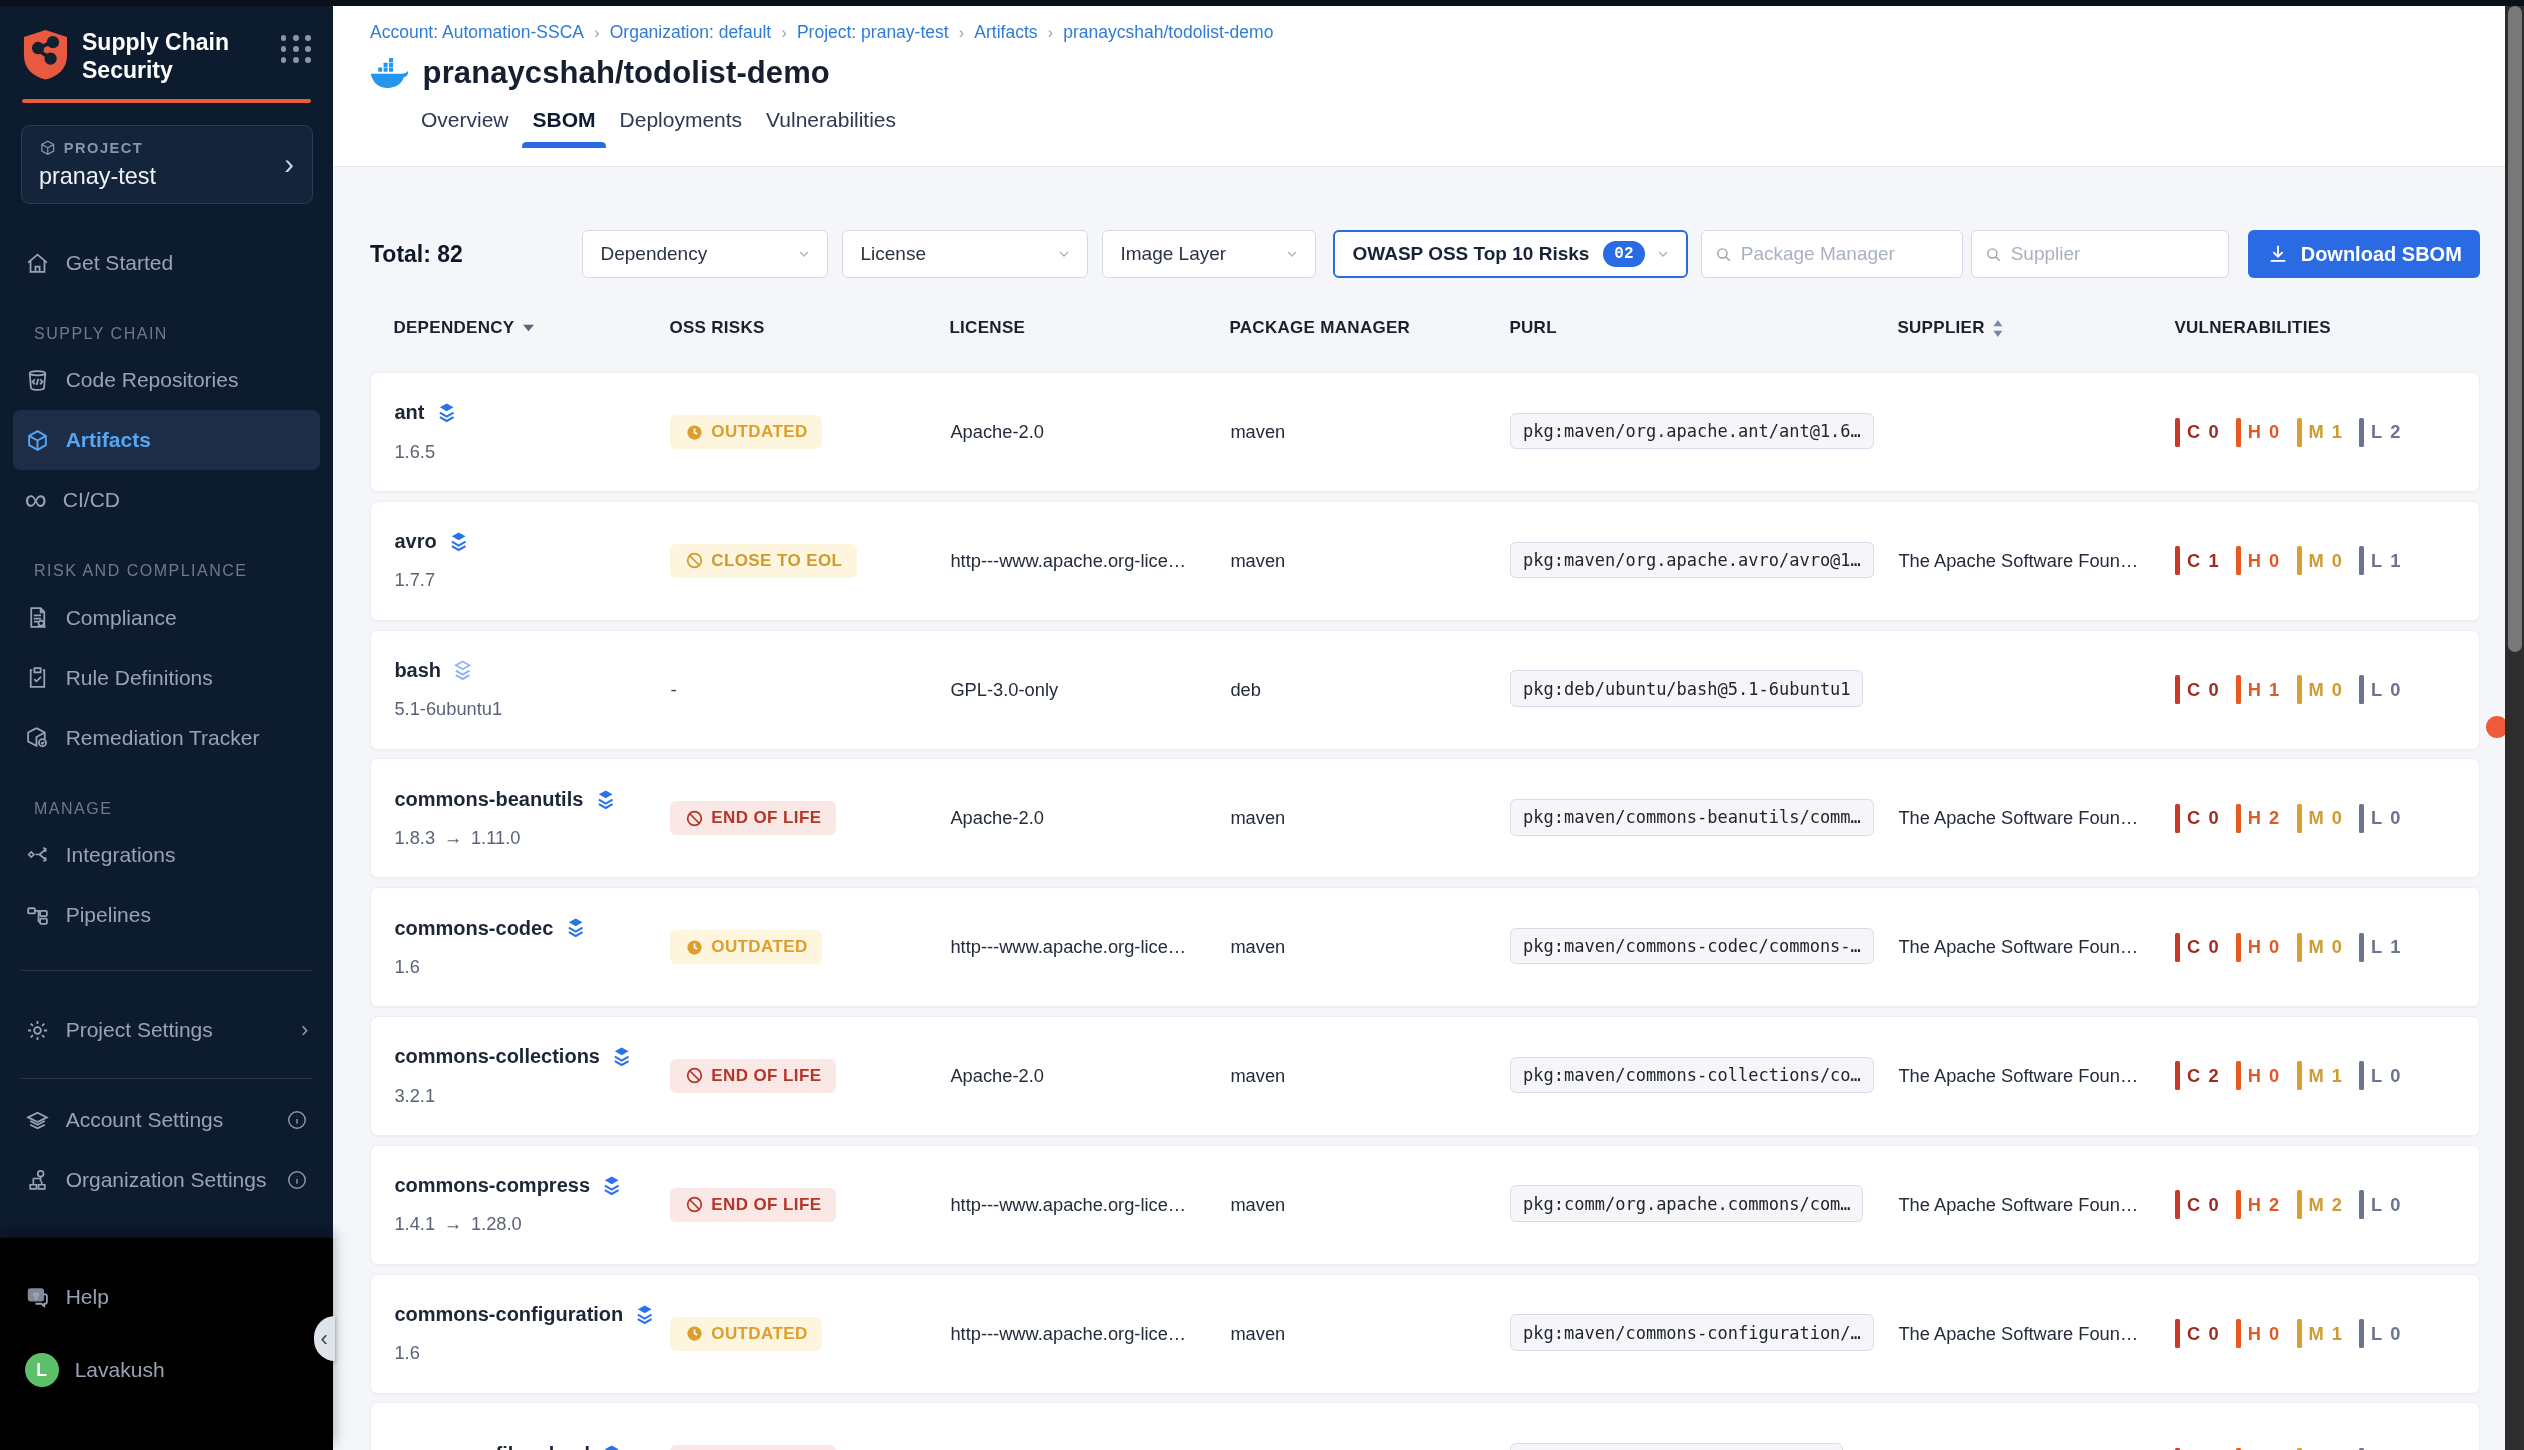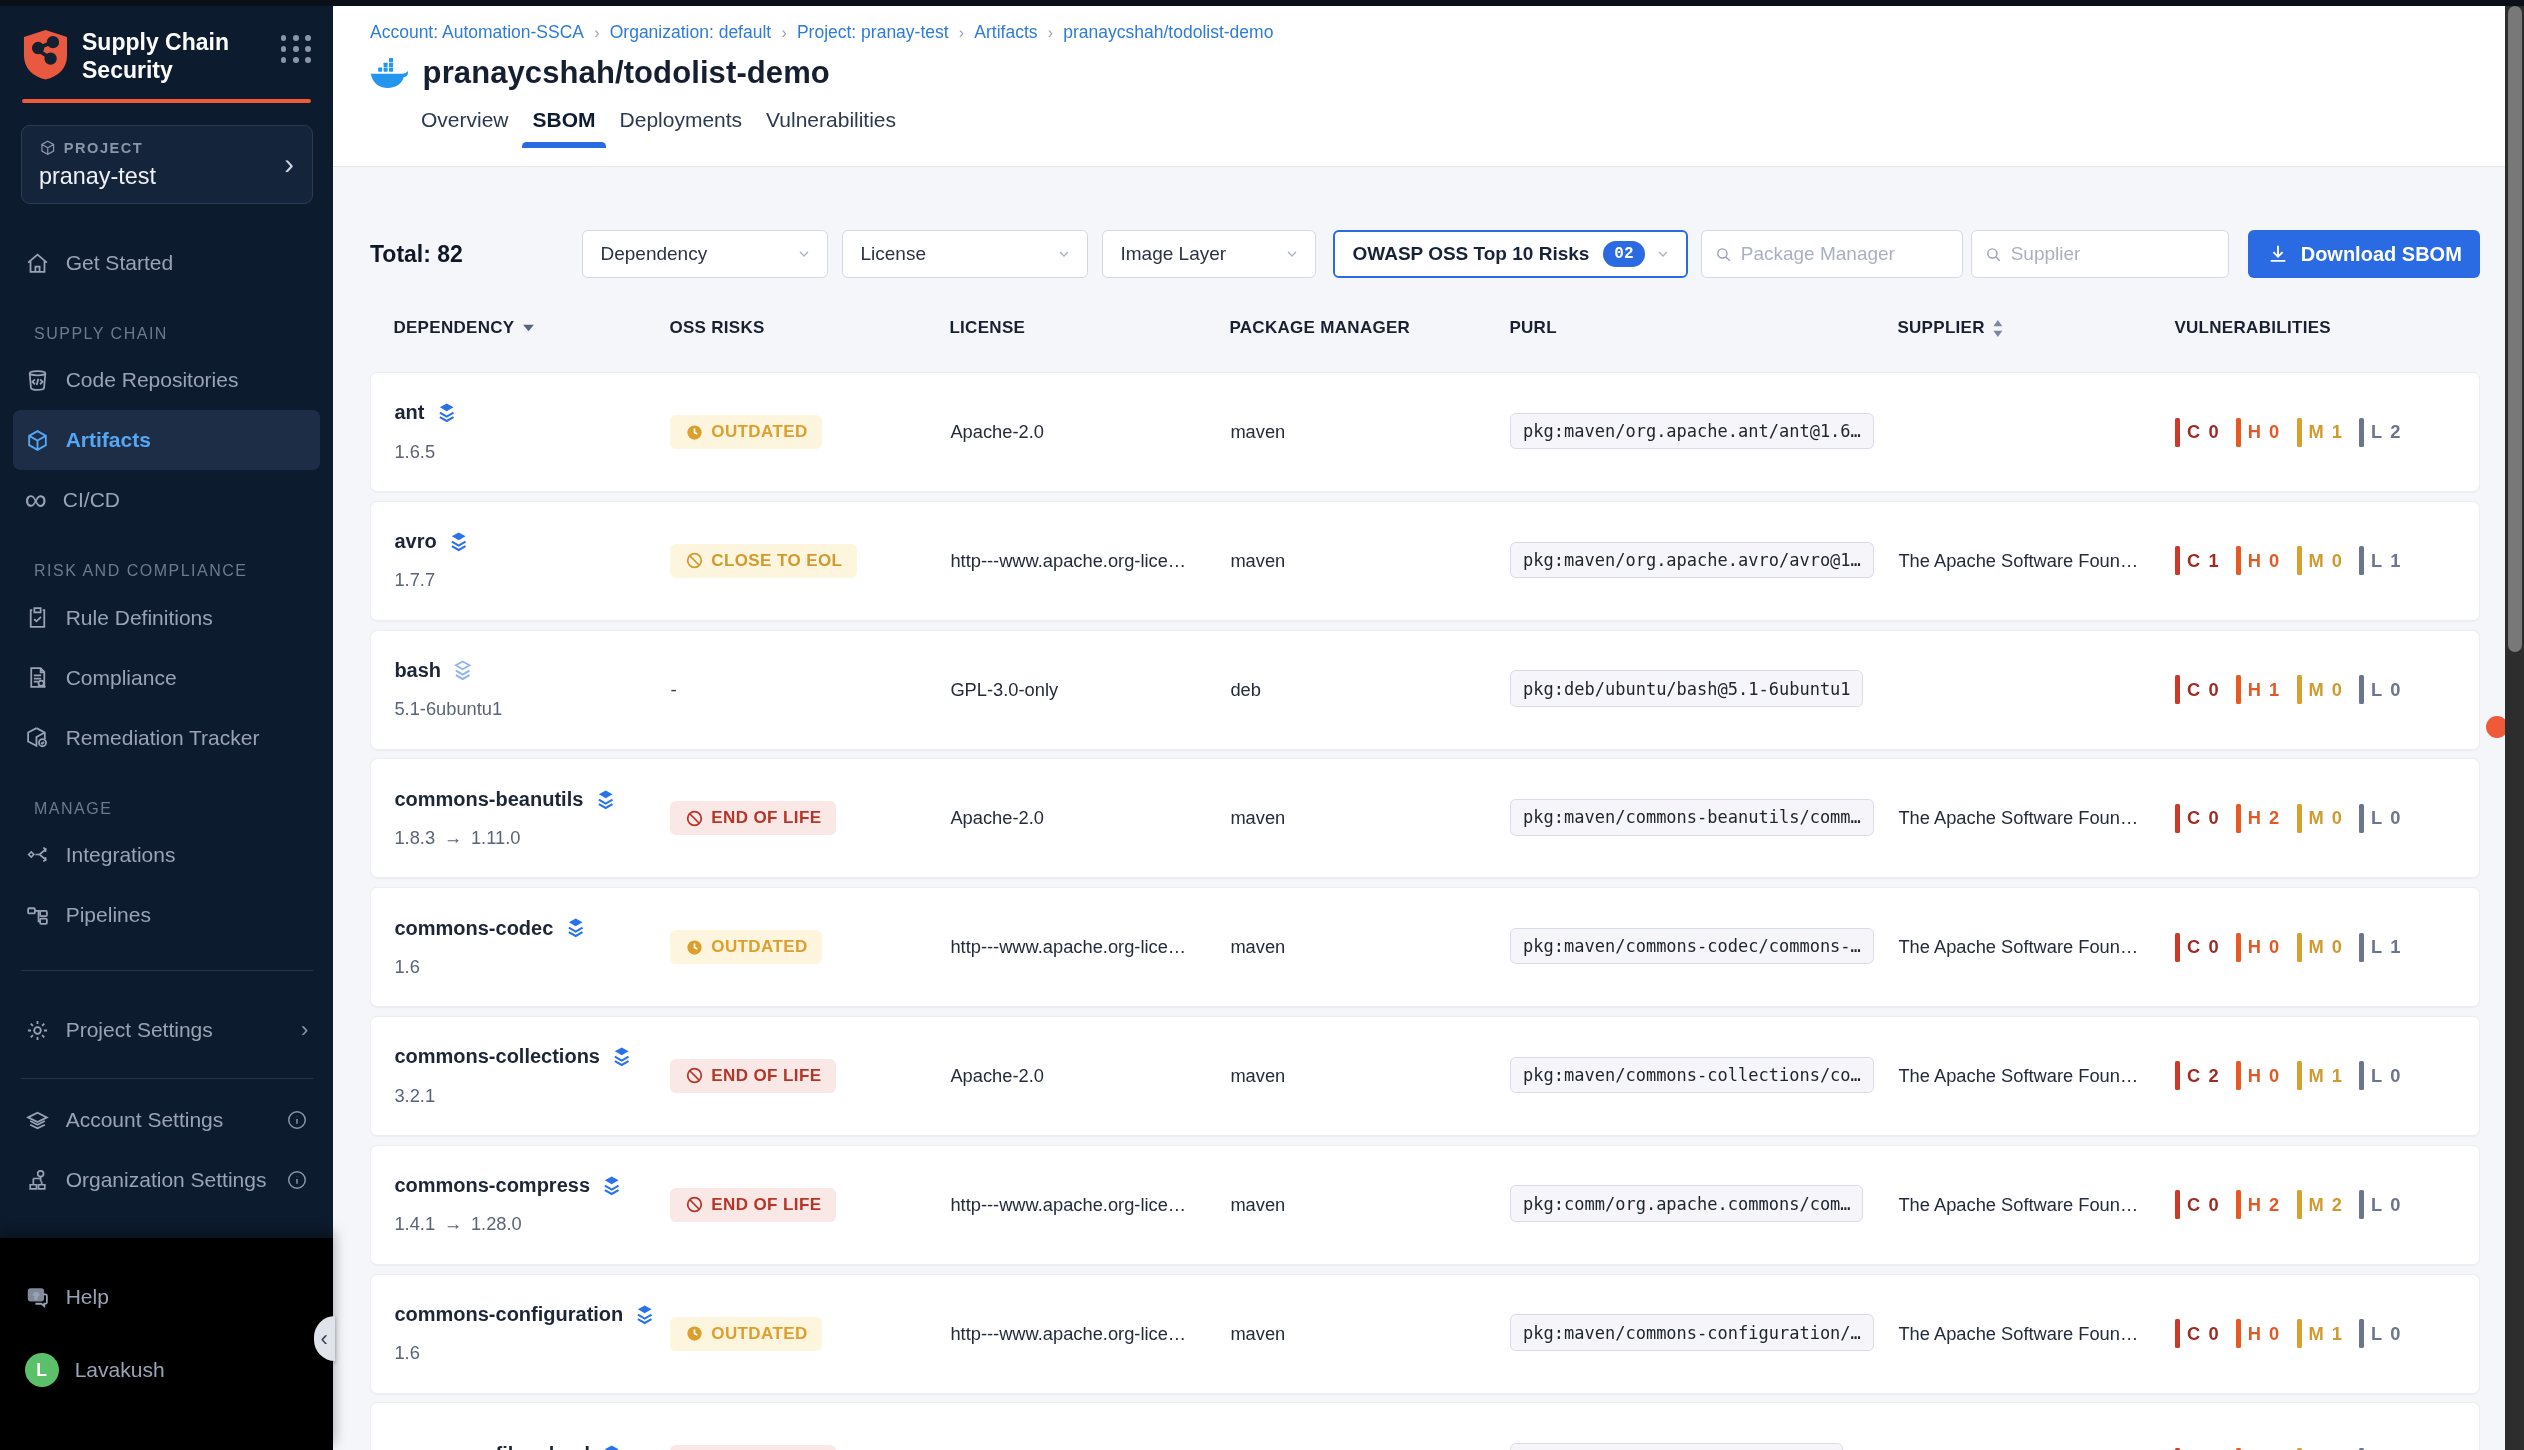--- a/index.html
+++ b/index.html
@@ -166,32 +166,32 @@
 
   <div class="nav-item">
     <span class="inf">∞</span>
     <span>CI/CD</span>
   </div>
 
   <div class="section-label">RISK AND COMPLIANCE</div>
 
   <div class="nav-item">
     <svg width="25" height="25" viewBox="0 0 24 24" fill="none" stroke="currentColor" stroke-width="1.7">
-        <path d="M7 5H5.5v16h13V5H17 M9 3h6v4H9z M8.8 13.5l2.2 2.2 4.4-4.4"></path>
-      </svg>
-    <span>Rule Definitions</span>
-  </div>
-
-  <div class="nav-item">
-    <svg width="25" height="25" viewBox="0 0 24 24" fill="none" stroke="currentColor" stroke-width="1.7">
         <path d="M6 3h9l3.5 3.5V21H6z M15 3v4h3.5 M8.5 10h7 M8.5 13h7 M8.5 16h4"></path>
         <circle cx="15.5" cy="17.5" r="2.6"></circle>
         <path d="M17.4 19.4l2 2"></path>
       </svg>
     <span>Compliance</span>
+  </div>
+
+  <div class="nav-item">
+    <svg width="25" height="25" viewBox="0 0 24 24" fill="none" stroke="currentColor" stroke-width="1.7">
+        <path d="M7 5H5.5v16h13V5H17 M9 3h6v4H9z M8.8 13.5l2.2 2.2 4.4-4.4"></path>
+      </svg>
+    <span>Rule Definitions</span>
   </div>
 
   <div class="nav-item">
     <svg width="25" height="25" viewBox="0 0 24 24" fill="none" stroke="currentColor" stroke-width="1.7">
         <path d="M11 3l8 4.2v6.3 M11 3L3 7.2v8.6L11 20v-8.4l8-4.4"></path>
         <circle cx="16.8" cy="17" r="3.4"></circle>
         <path d="M15.5 17l1 1 1.8-1.8"></path>
       </svg>
     <span>Remediation Tracker</span>
   </div>

